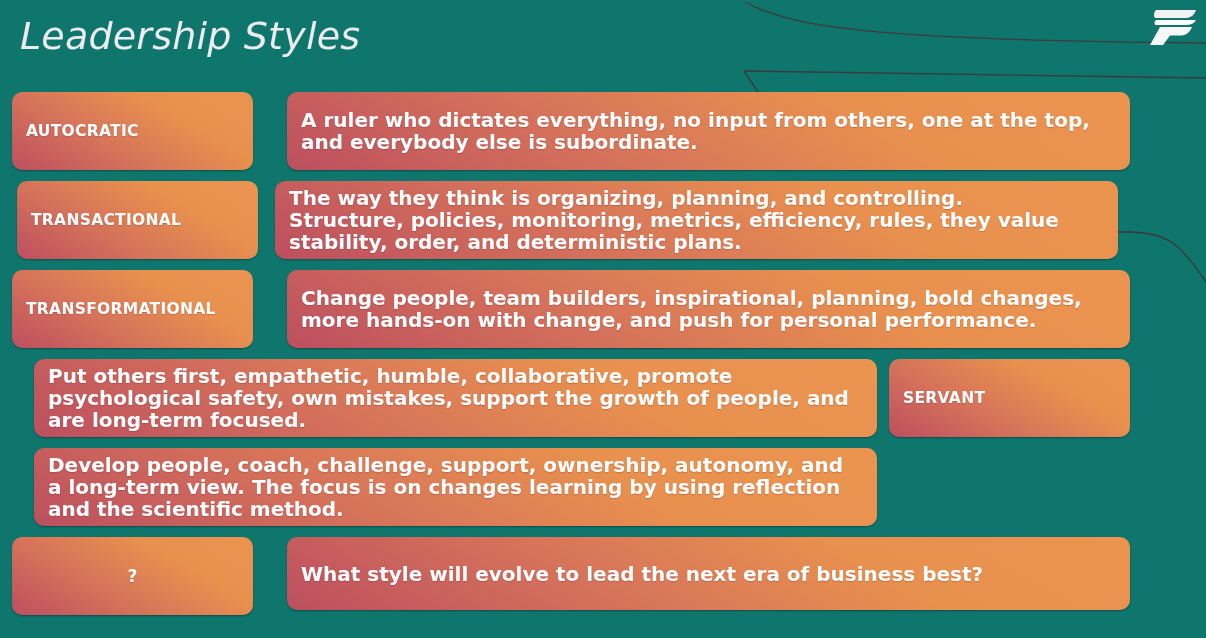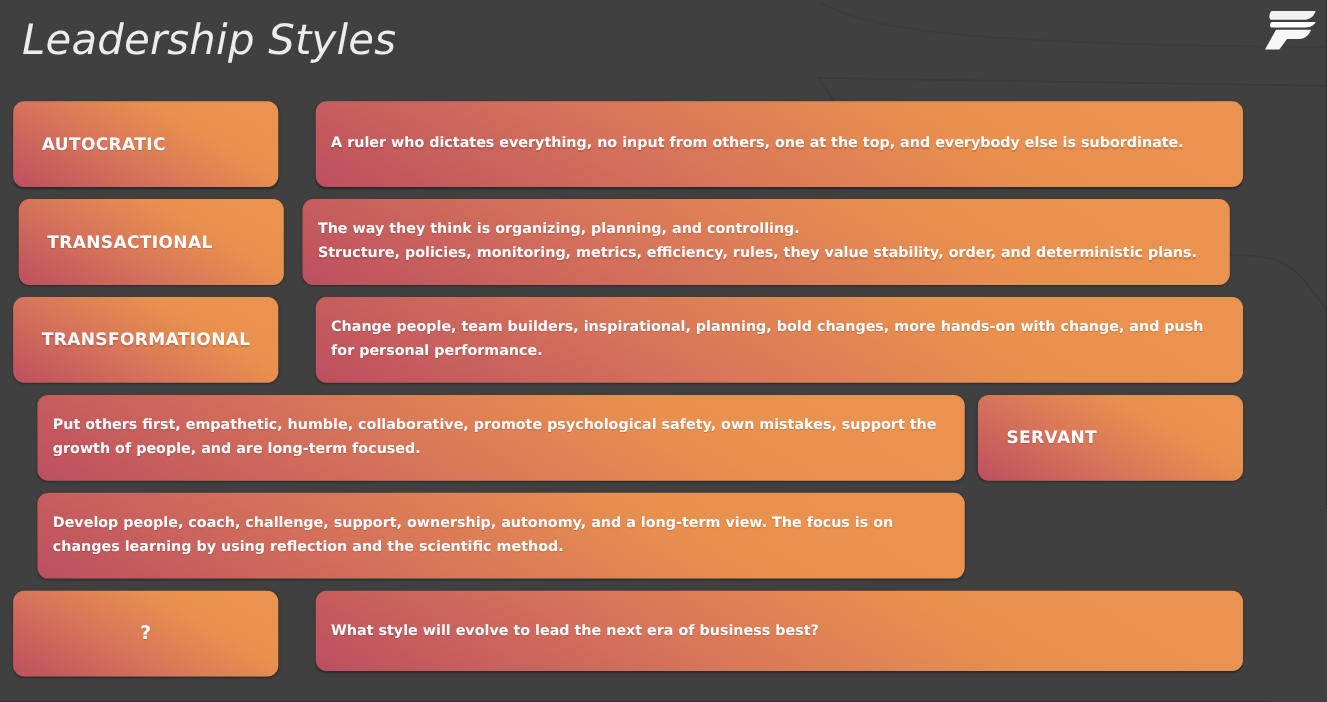--- a/index.html
+++ b/index.html
@@ -4,21 +4,21 @@
 <style>
   html, body {
     margin: 0;
     padding: 0;
     background: #242424;
   }
   #slide {
     position: relative;
     width: 1206px;
     height: 638px;
-    background: #404040;
+    background: #0f766e;
     overflow: hidden;
     font-family: "Liberation Sans", sans-serif;
   }
 
   
   .bg-deco {
     position: absolute;
     inset: 0;
     width: 1206px;
     height: 638px;
@@ -84,33 +84,33 @@
     margin-left: 34px;
     width: 843px;
     flex: 0 0 843px;
   }
   .label-text {
     font-family: "DejaVu Sans", sans-serif;
     font-weight: 700;
     font-size: 15.5px;
     letter-spacing: 0.3px;
     color: #ffffff;
-    padding: 0 26px;
+    padding: 0 14px;
     text-shadow: 0 1px 1px rgba(120,40,50,0.25);
   }
   .label-text.center {
     width: 100%;
     text-align: center;
     padding: 0;
     font-size: 17px;
   }
   .desc-text {
     font-family: "DejaVu Sans", sans-serif;
     font-weight: 700;
-    font-size: 13px;
+    font-size: 20px;
     line-height: 22px;
     color: #ffffff;
     padding: 0 14px;
     text-shadow: 0 1px 1px rgba(120,40,50,0.28);
     white-space: pre-line;
   }
 
   
   .row-0 .card { height: 78px; }
   .row-1 .card { height: 78px; margin-left: 17px; }

